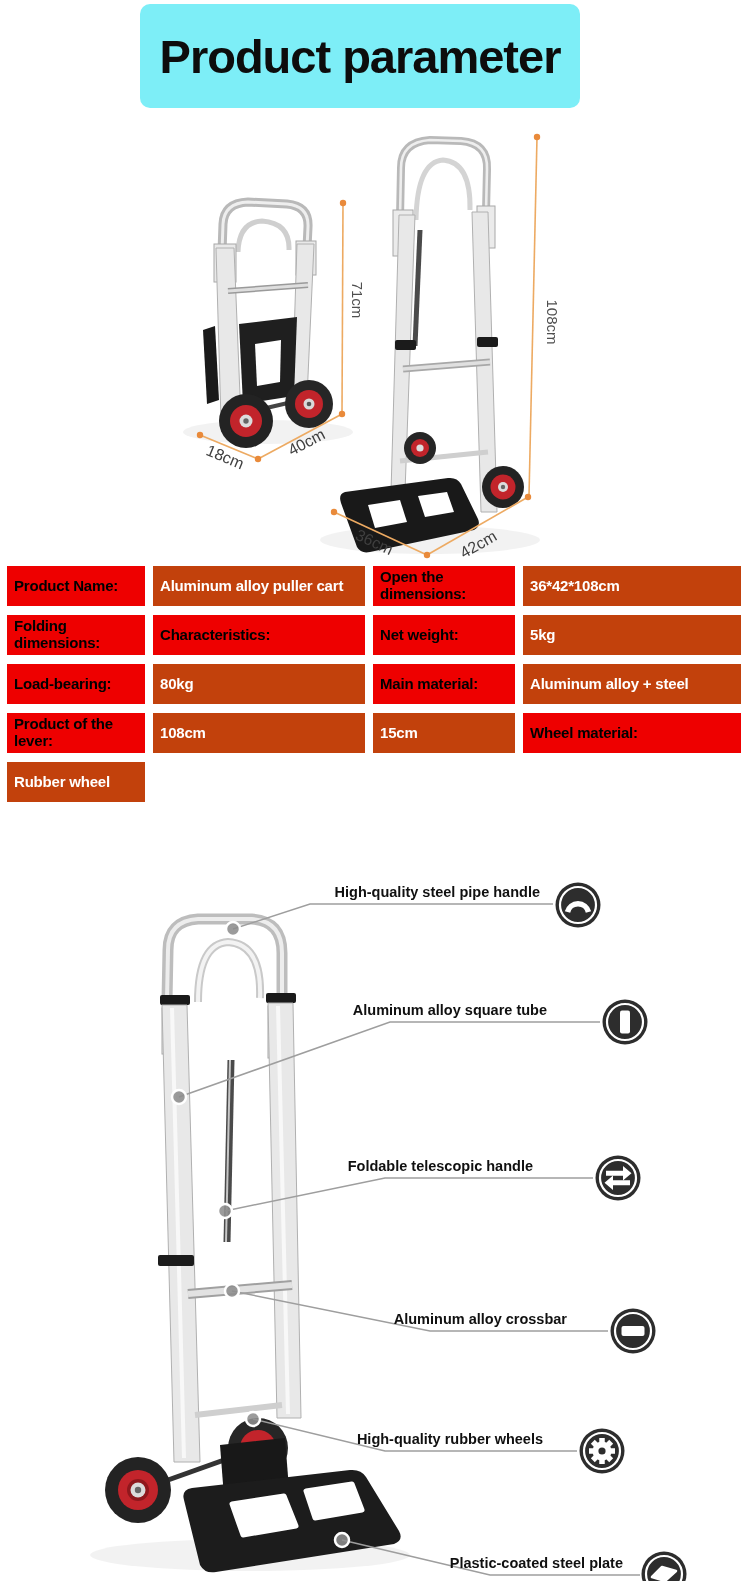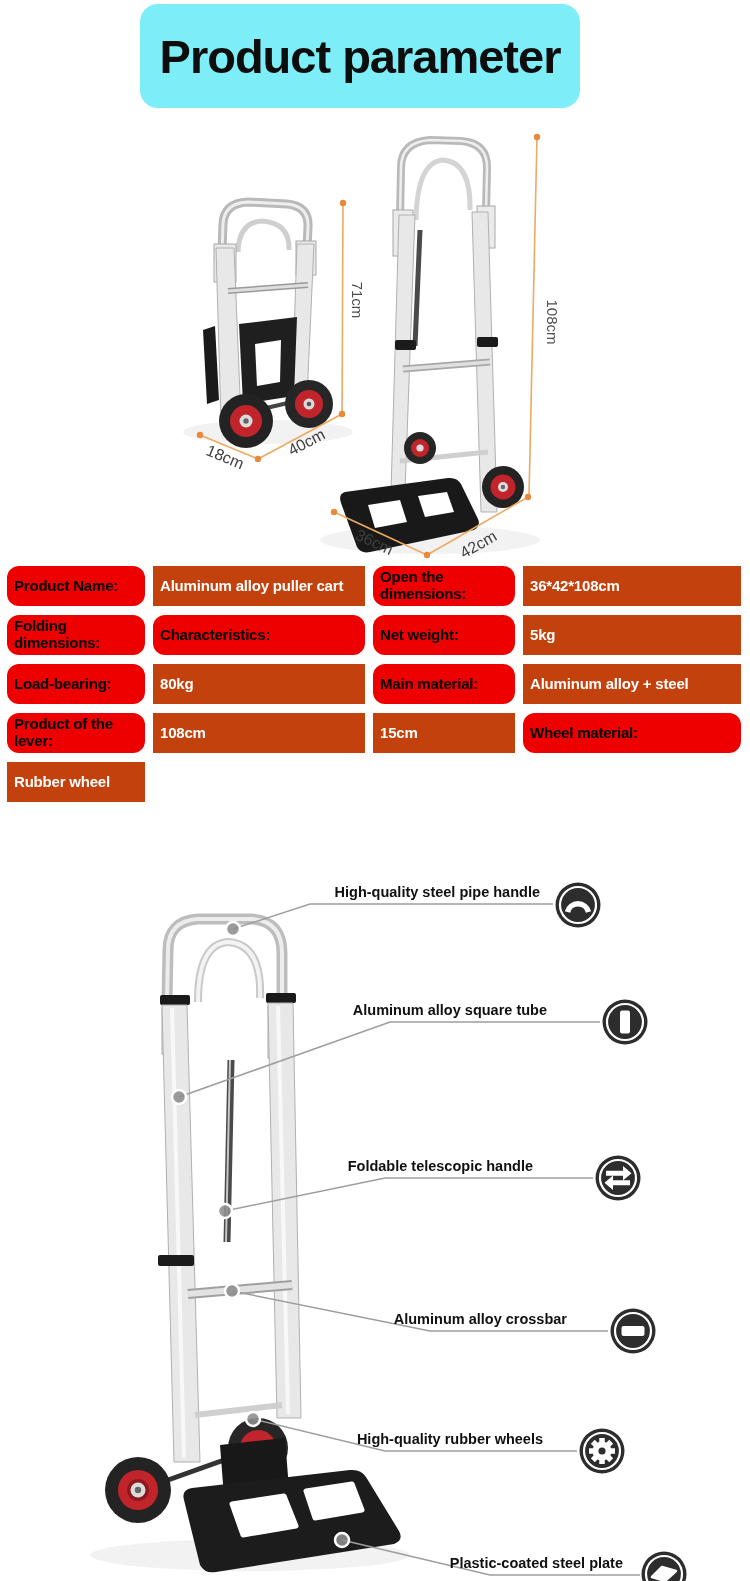--- a/index.html
+++ b/index.html
@@ -1,34 +1,34 @@
 <!DOCTYPE html>
 <html><head>
 <meta charset="utf-8">
 <style>
   html,body{margin:0;padding:0;background:#fff;}
   #page{position:relative;width:750px;height:1581px;background:#fff;overflow:hidden;
         font-family:"Liberation Sans",sans-serif;}
   
   #banner{position:absolute;left:140px;top:4px;width:440px;height:104px;
-          background:#7deef7;border-radius:18px;display:flex;align-items:center;justify-content:center;}
+          background:#7deef7;border-radius:10px;display:flex;align-items:center;justify-content:center;}
   #banner span{font-size:47px;font-weight:bold;color:#0d0d0d;letter-spacing:-1px;white-space:nowrap;}
   
   .fig{position:absolute;left:0;}
   #fig-top{top:120px;}
   #fig-bottom{top:860px;}
   .dimtext{font-size:15px;fill:#4f4f4f;}
   .dimtext-sm{font-size:16px;fill:#3f3f3f;}
   .callout-label{font-size:14.5px;font-weight:bold;fill:#101010;}
   
   #spec{position:absolute;left:7px;top:566px;width:736px;display:grid;
         grid-template-columns:138px 212px 142px 218px;column-gap:8px;row-gap:9px;}
   .cell{min-height:40px;display:flex;align-items:center;padding:3px 7px;box-sizing:border-box;
         font-weight:bold;line-height:1.12;}
-  .cell.red{background:#ee0000;color:#000;font-size:15px;letter-spacing:-0.2px;border-radius:12px;}
+  .cell.red{background:#ee0000;color:#000;font-size:15px;letter-spacing:-0.2px;}
   .cell.gray{background:#c2410c;color:#fff;font-size:15px;letter-spacing:-0.2px;}
 </style>
 </head>
 <body>
 
 <div id="page">
 
   <div id="banner">
     <span>Product parameter</span>
   </div>

